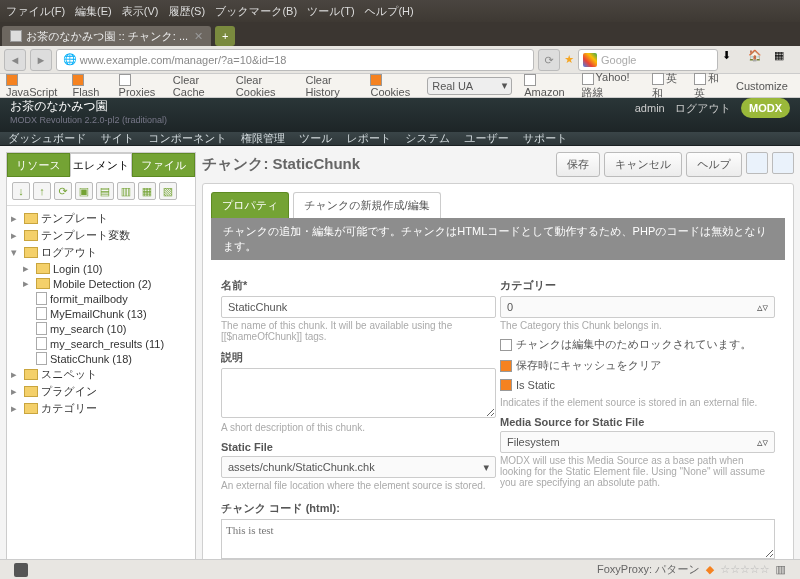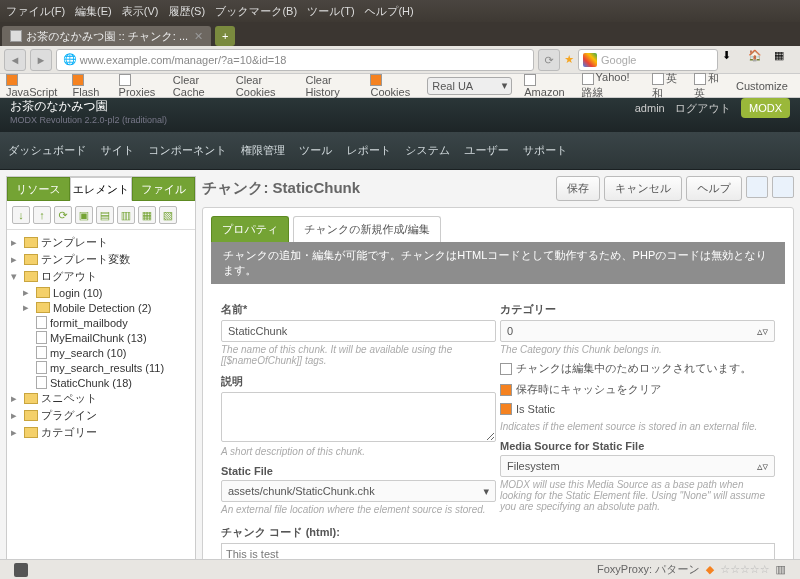--- a/index.html
+++ b/index.html
@@ -22,22 +22,22 @@
 .cb{width:12px;height:12px;border:1px solid #999;background:#fff;display:inline-block;vertical-align:middle;margin-right:2px}
 .cb.on{background:#f58220}
 .devbar .lk{margin-right:6px}
 .uasel{width:100px;height:18px;background:#eee;border:1px solid #aaa;border-radius:3px;padding:0 4px;display:flex;align-items:center;justify-content:space-between}
 .spacer{flex:1}
 .modxhdr{background:linear-gradient(#2a3638,#1d2527);height:34px;display:flex;align-items:flex-start;padding:0 10px;color:#ccc}
 .brand{display:flex;flex-direction:column}
 .brand .t{color:#fff;font-size:12px}
 .brand .s{color:#778;font-size:9px}
 .modxlogo{margin-left:auto;display:flex;align-items:center;gap:10px}
-.modxlogo .l{background:#9ab83a;color:#fff;padding:4px 8px;font-weight:normal;border-radius:4px}
-.modxnav{background:linear-gradient(#3a4548,#2d3638);height:38px;display:flex;align-items:center;padding:0 8px;gap:14px;color:#d5dde0;border-bottom:1px solid #1a2022}
+.modxlogo .l{background:#9ab83a;color:#fff;padding:4px 8px;font-weight:bold;border-radius:10px}
+.modxnav{background:linear-gradient(#3a4548,#2d3638);height:14px;display:flex;align-items:center;padding:0 8px;gap:14px;color:#d5dde0;border-bottom:1px solid #1a2022}
 .modxnav span{cursor:pointer;font-size:11px}
 .wa{display:flex;height:465px}
 .side{width:190px;background:#fff;border:1px solid #ccc;margin:6px 0 6px 6px;display:flex;flex-direction:column}
 .sidetabs{display:flex;height:24px}
 .st{flex:1;text-align:center;line-height:22px;border:1px solid #ccc;background:#f0f0f0;border-bottom:1px solid #ccc}
 .st.act{background:#74a334;color:#fff;border-color:#5d8a22}
 .st.cur{background:#fff;border-bottom-color:#fff}
 .sidetb{display:flex;gap:3px;padding:5px;border-bottom:1px solid #ddd}
 .tbb{width:18px;height:18px;border:1px solid #bbb;background:#f5f5f5;border-radius:2px;text-align:center;line-height:16px;color:#74a334}
 .tree{padding:4px 2px;font-size:11px;color:#333;overflow:auto}
@@ -55,28 +55,28 @@
 .panel{background:#fff;border:1px solid #d0d0d0;border-radius:3px;flex:1;display:flex;flex-direction:column;overflow:hidden}
 .ptabs{display:flex;padding:8px 8px 0;gap:4px}
 .pt{padding:5px 10px;border:1px solid #ccc;border-bottom:none;background:#fff;border-radius:3px 3px 0 0;color:#555}
 .pt.act{background:#74a334;color:#fff;border-color:#5d8a22}
 .desc{background:#8d8d8d;color:#fff;padding:6px 12px;margin:0 8px}
 .form{padding:10px 18px;display:flex;gap:4px}
 .col{flex:1}
 .lbl{color:#555;margin:8px 0 3px;font-weight:bold;font-size:11px}
 .inp{width:100%;height:22px;border:1px solid #ccc;border-radius:2px;padding:0 6px;background:#fff;color:#555}
 .ta{width:100%;height:50px;border:1px solid #ccc;border-radius:2px;padding:4px 6px;background:#fff}
-.help{color:#aaa;font-style:italic;font-size:10px;margin-top:2px}
+.help{color:#aaa;font-size:10px;margin-top:2px}
 .sel{width:100%;height:22px;border:1px solid #ccc;border-radius:2px;padding:0 6px;background:#fafafa;display:flex;align-items:center;justify-content:space-between;color:#555}
 .ck{display:flex;align-items:center;gap:4px;margin:6px 0;color:#555}
 .ckb{width:12px;height:12px;border:1px solid #999;background:#fff}
 .ckb.on{background:#f58220}
 .codesec{padding:0 18px}
 .codelbl{color:#555;font-weight:bold;margin-bottom:3px}
-.code{width:100%;height:40px;border:1px solid #ccc;background:#fff;padding:4px;font-family:Liberation Sans, sans-serif;color:#777}
+.code{width:100%;height:40px;border:1px solid #ccc;background:#fff;padding:4px;font-family:Liberation Serif, serif;color:#777}
 .status{position:fixed;bottom:0;left:0;right:0;height:20px;background:#e8e6e2;border-top:1px solid #ccc;display:flex;align-items:center;padding:0 14px;color:#666}
 .status .r{margin-left:auto;display:flex;align-items:center;gap:6px}
 .sq{width:14px;height:14px;background:#555;border-radius:2px}
 .orange{color:#f58220}
 </style>
 </head>
 <body>
 
 <div class="menubar">
 <span>ファイル(F)</span>

